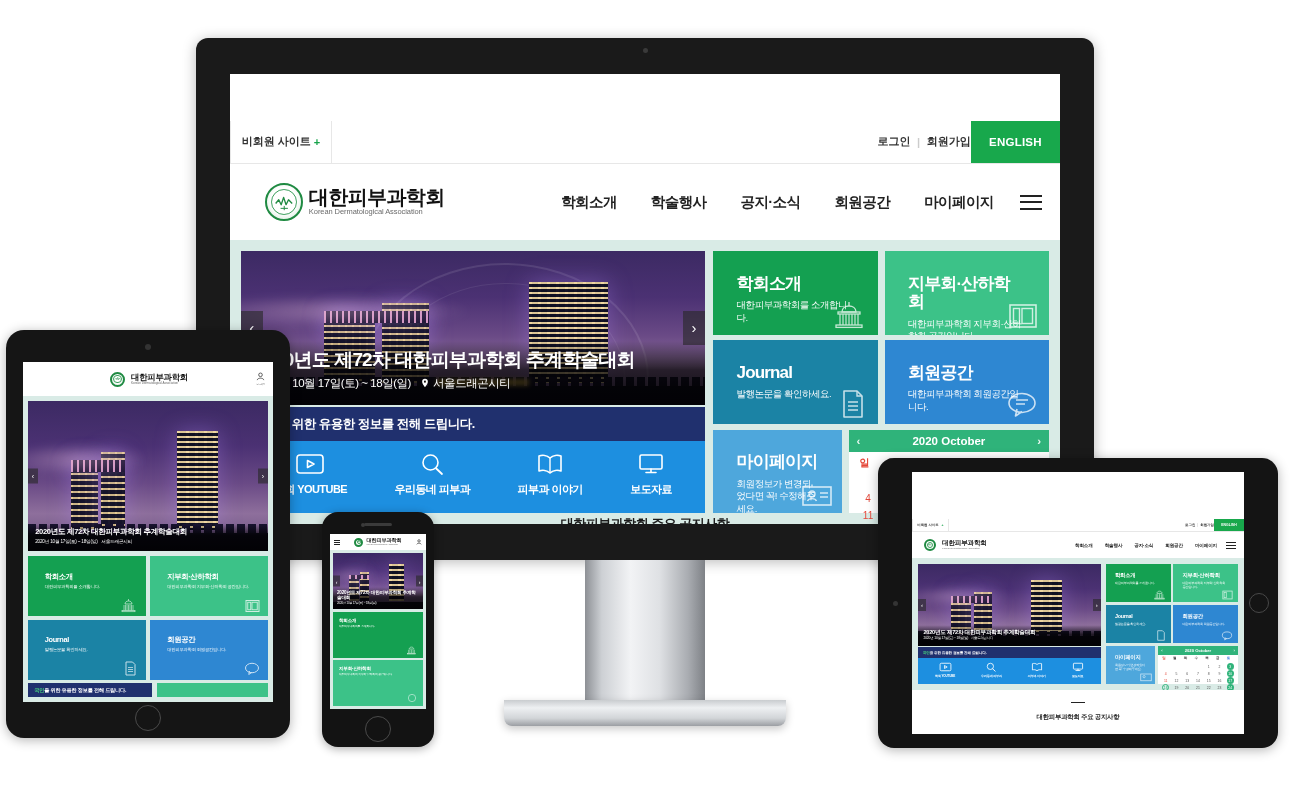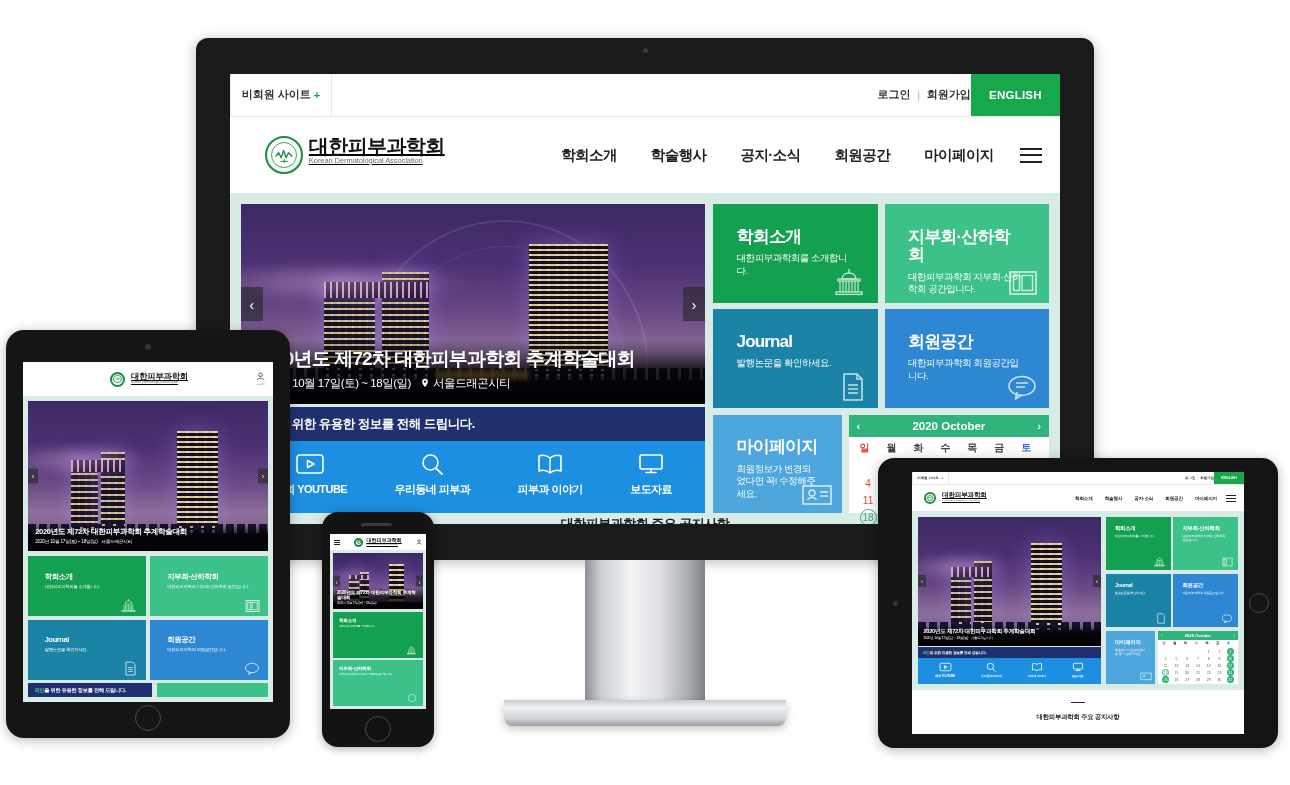--- a/index.html
+++ b/index.html
@@ -7,30 +7,30 @@
     width: 1290px; height: 785px;
     background: #ffffff;
     font-family: "Liberation Sans", "DejaVu Sans", sans-serif;
     overflow: hidden;
   }
   #stage { position: relative; width: 1290px; height: 785px; }
 
   
   .site { position: absolute; inset: 0; background: #fff; overflow: hidden; display: flex; flex-direction: column; }
 
-  .utilbar { display: flex; align-items: center; height: 9.5%; border-bottom: 1px solid #e7e7e7; background: #fff; flex: 0 0 auto; }
+  .utilbar { display: flex; align-items: center; height: 9.5%; border-bottom: 1px solid #e7e7e7; background: #fff; flex: 0 0 auto; margin-top: 47px; }
   .util-left { height: 100%; display: flex; align-items: center; padding: 0 1.3%; border-right: 1px solid #e7e7e7; border-left: 1px solid #e7e7e7; font-weight: bold; color: #333; }
   .util-left .plus { color: #16a34a; margin-left: 3px; }
   .util-spacer { flex: 1 1 auto; }
   .util-links { display: flex; align-items: center; gap: 0.6em; color: #333; font-weight: bold; height: 100%; }
   .util-sep { color: #ccc; }
   .btn-english { background: #18a84c; color: #fff; font-weight: bold; height: 100%; display: flex; align-items: center; padding: 0 2.2%; letter-spacing: .02em; }
 
   .header { display: flex; align-items: center; flex: 0 0 auto; height: 17%; padding: 0 2.2% 0 4.2%; background: #fff; }
-  .logo { display: flex; align-items: flex-start; gap: 6px; text-decoration: underline; }
+  .logo { display: flex; align-items: center; gap: 6px; }
   .logo-emblem { border-radius: 50%; border: 2px solid #1f8a42; background: radial-gradient(circle at 50% 45%, #ffffff 52%, #e9f4ec 72%, #ffffff 100%); display: flex; align-items: center; justify-content: center; position: relative; flex: 0 0 auto; }
   .logo-emblem::after { content: ""; position: absolute; inset: 12%; border-radius: 50%; border: 1px solid #3da05e; }
   .logo-emblem svg { position: relative; z-index: 2; }
   .logo-text-kr { font-weight: bold; color: #111; letter-spacing: -0.03em; line-height: 1; }
   .logo-text-en { color: #6b6b6b; letter-spacing: -0.01em; line-height: 1.4; }
   .nav { display: flex; align-items: center; margin-left: auto; }
   .nav-item { font-weight: bold; color: #222; letter-spacing: -0.04em; white-space: nowrap; }
   .hamburger { display: flex; flex-direction: column; justify-content: space-between; }
   .hamburger span { display: block; background: #222; width: 100%; }
 

